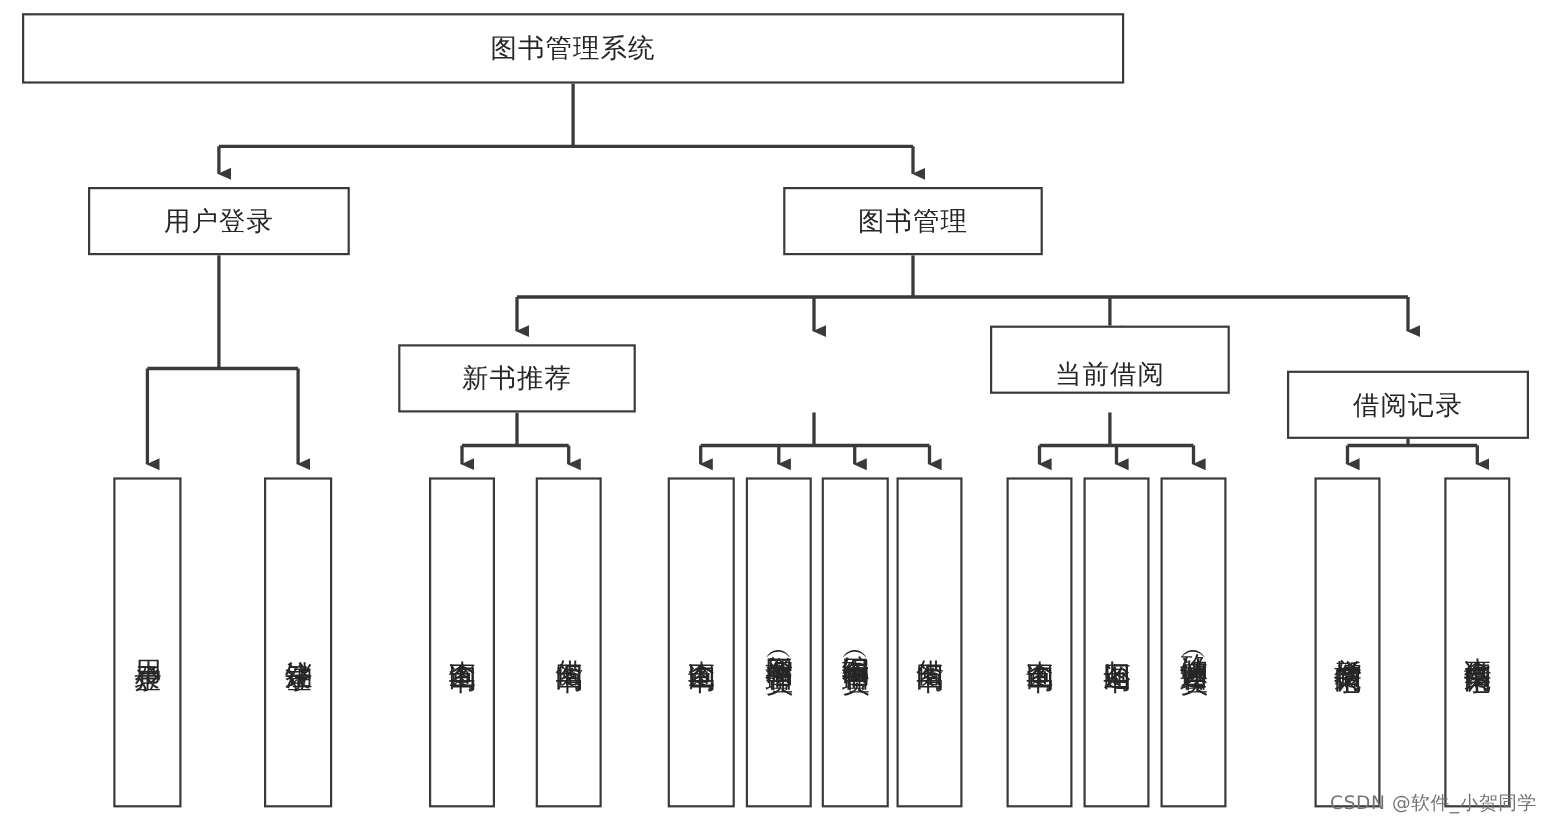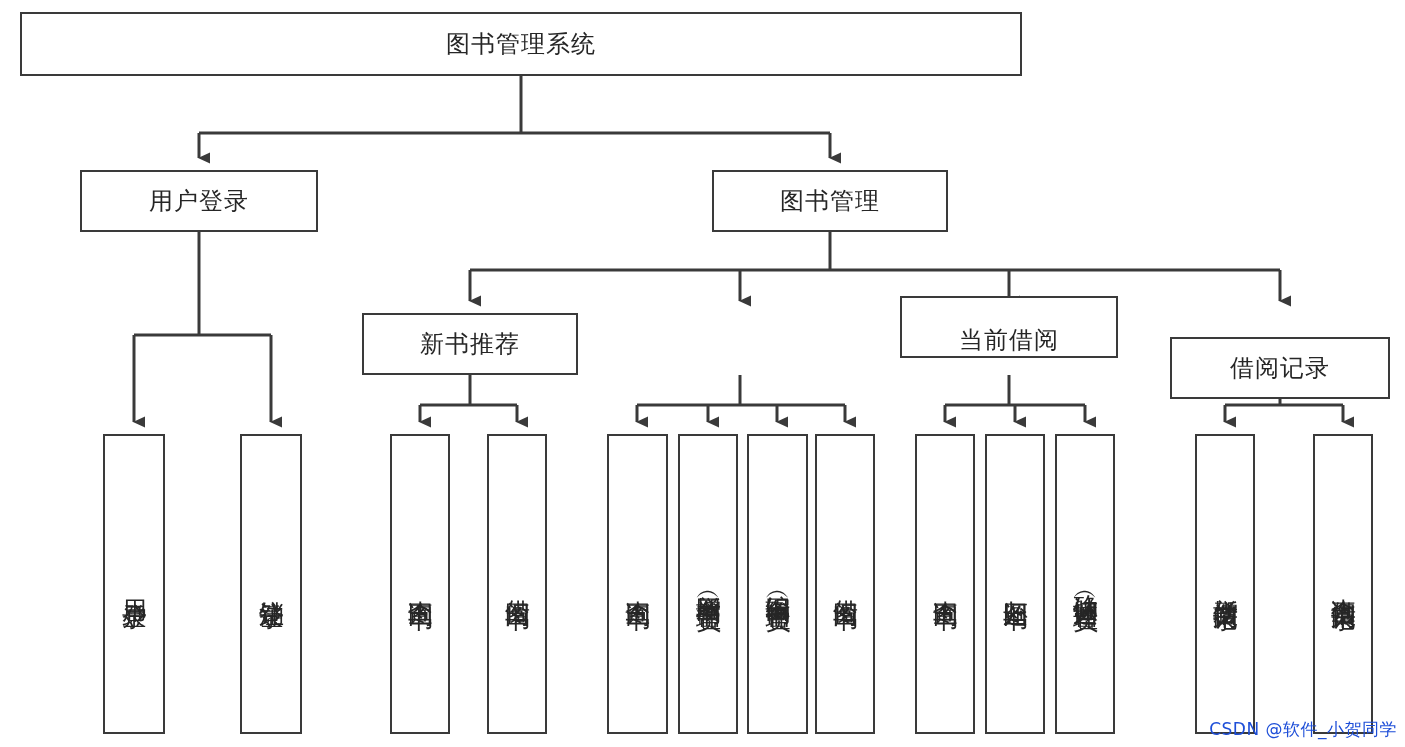--- a/index.html
+++ b/index.html
@@ -50,21 +50,21 @@
     writing-mode: vertical-rl;
     text-orientation: upright;
     display: block;
     white-space: nowrap;
   }
   #watermark {
     position: absolute;
     right: 8px;
     bottom: 6px;
     font-size: 17px;
-    color: #1d4ed8;
+    color: #737373;
     letter-spacing: 0.5px;
     white-space: nowrap;
   }
 </style>
 </head>
 <body>
 
 <div id="canvas">
 
   <svg id="wires" viewBox="0 0 1405 747" xmlns="http://www.w3.org/2000/svg">

